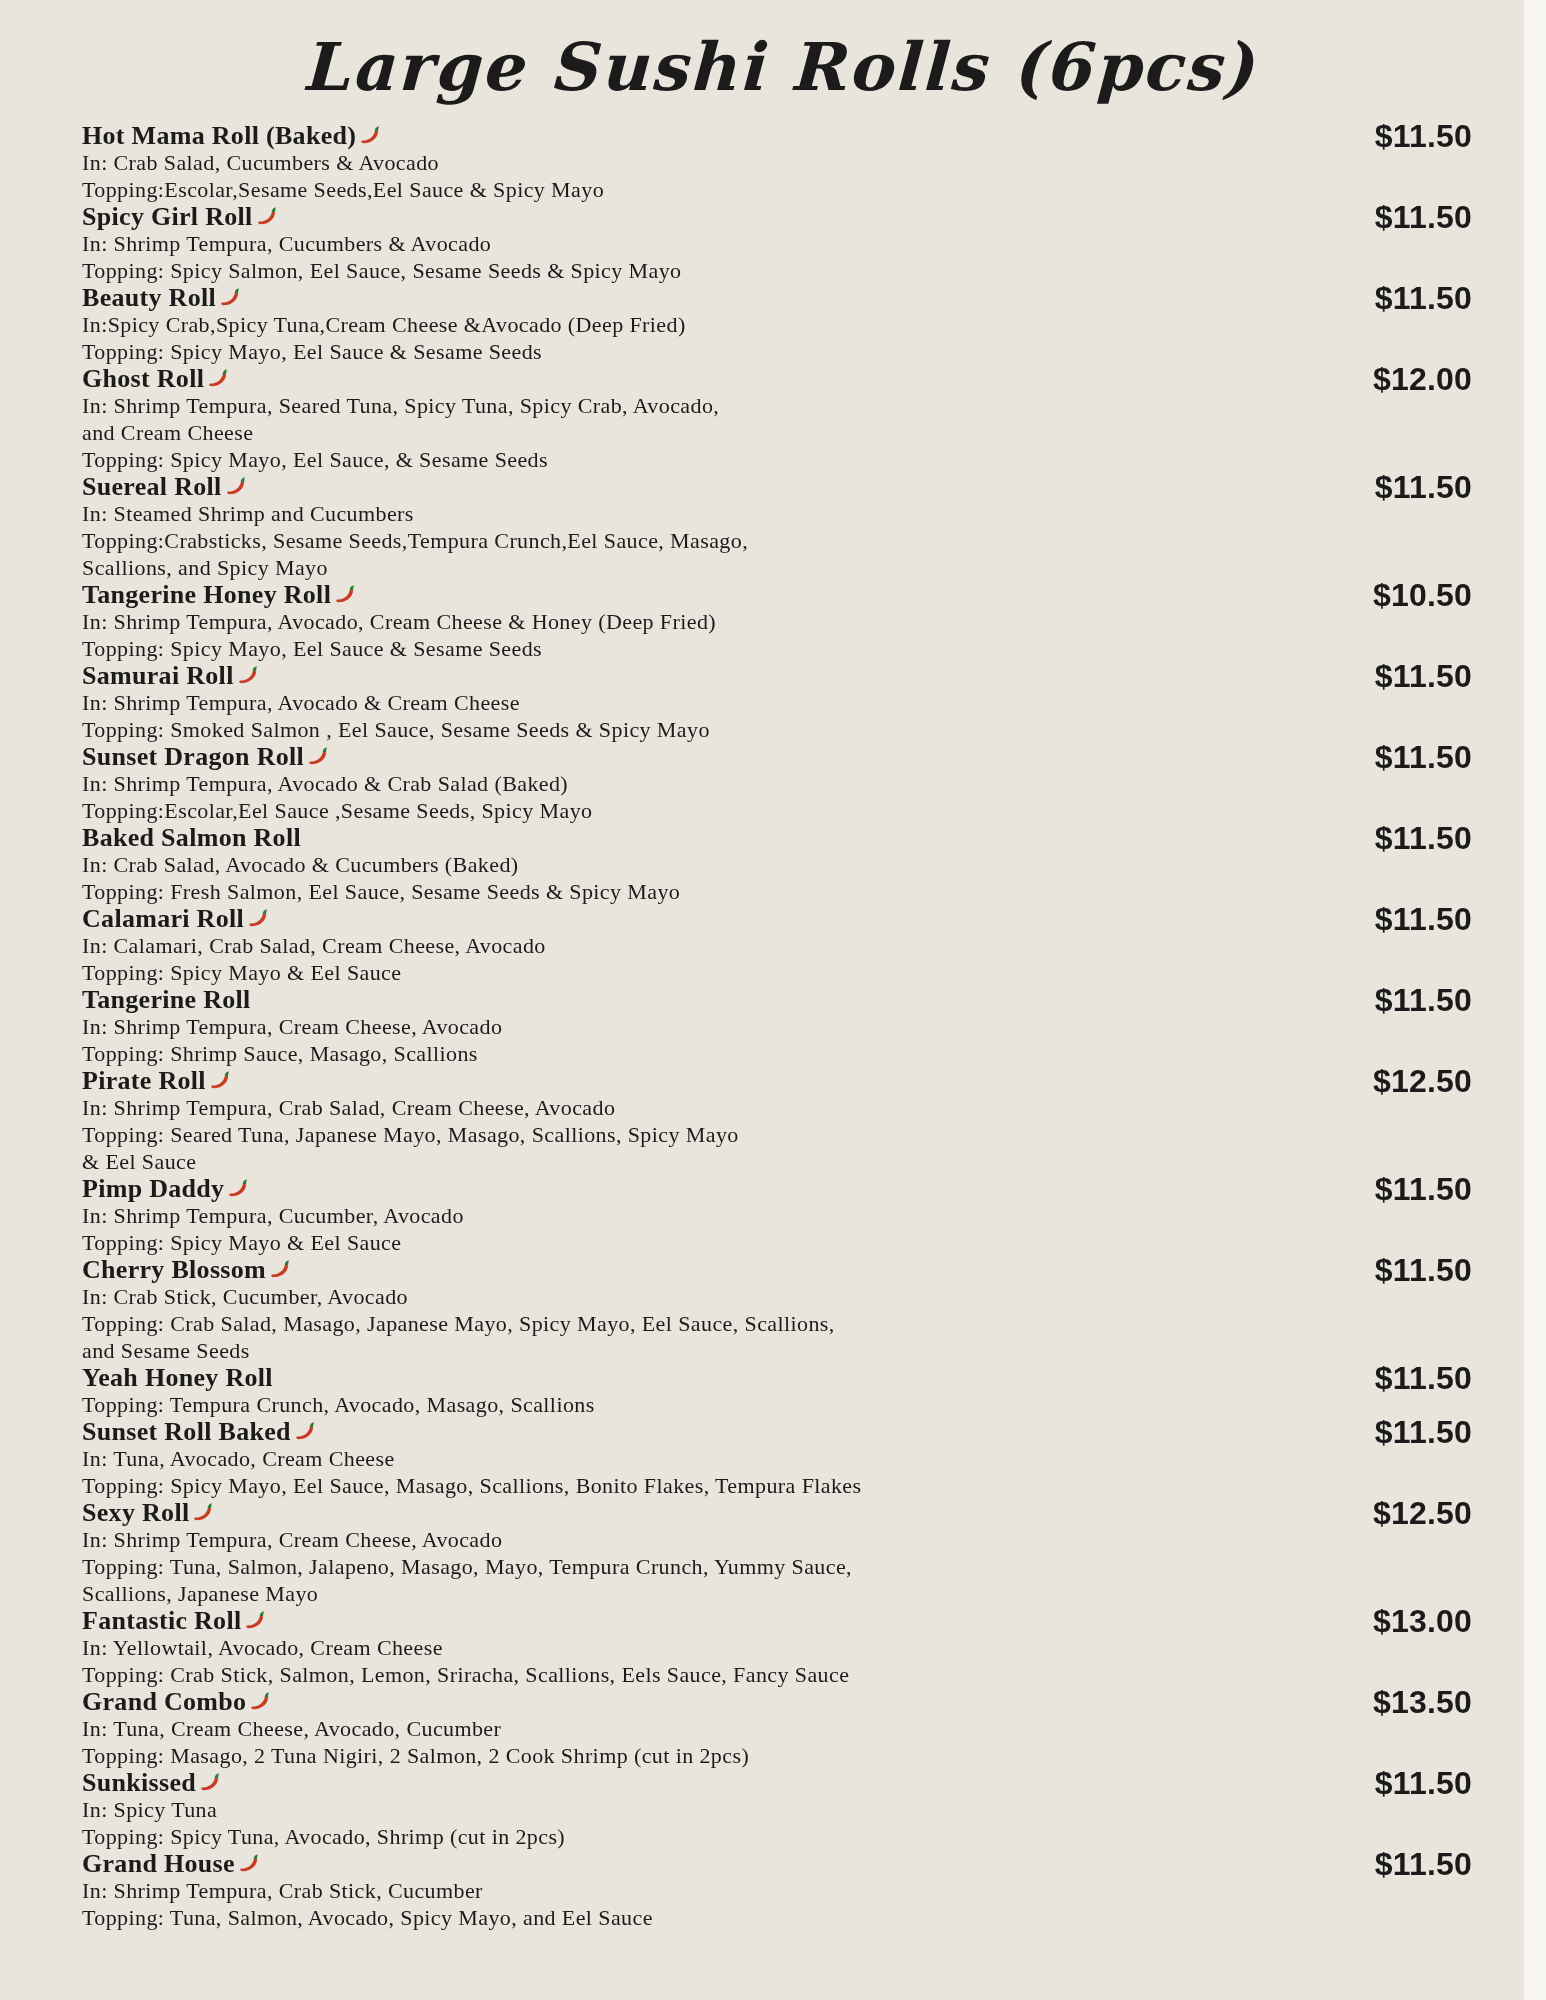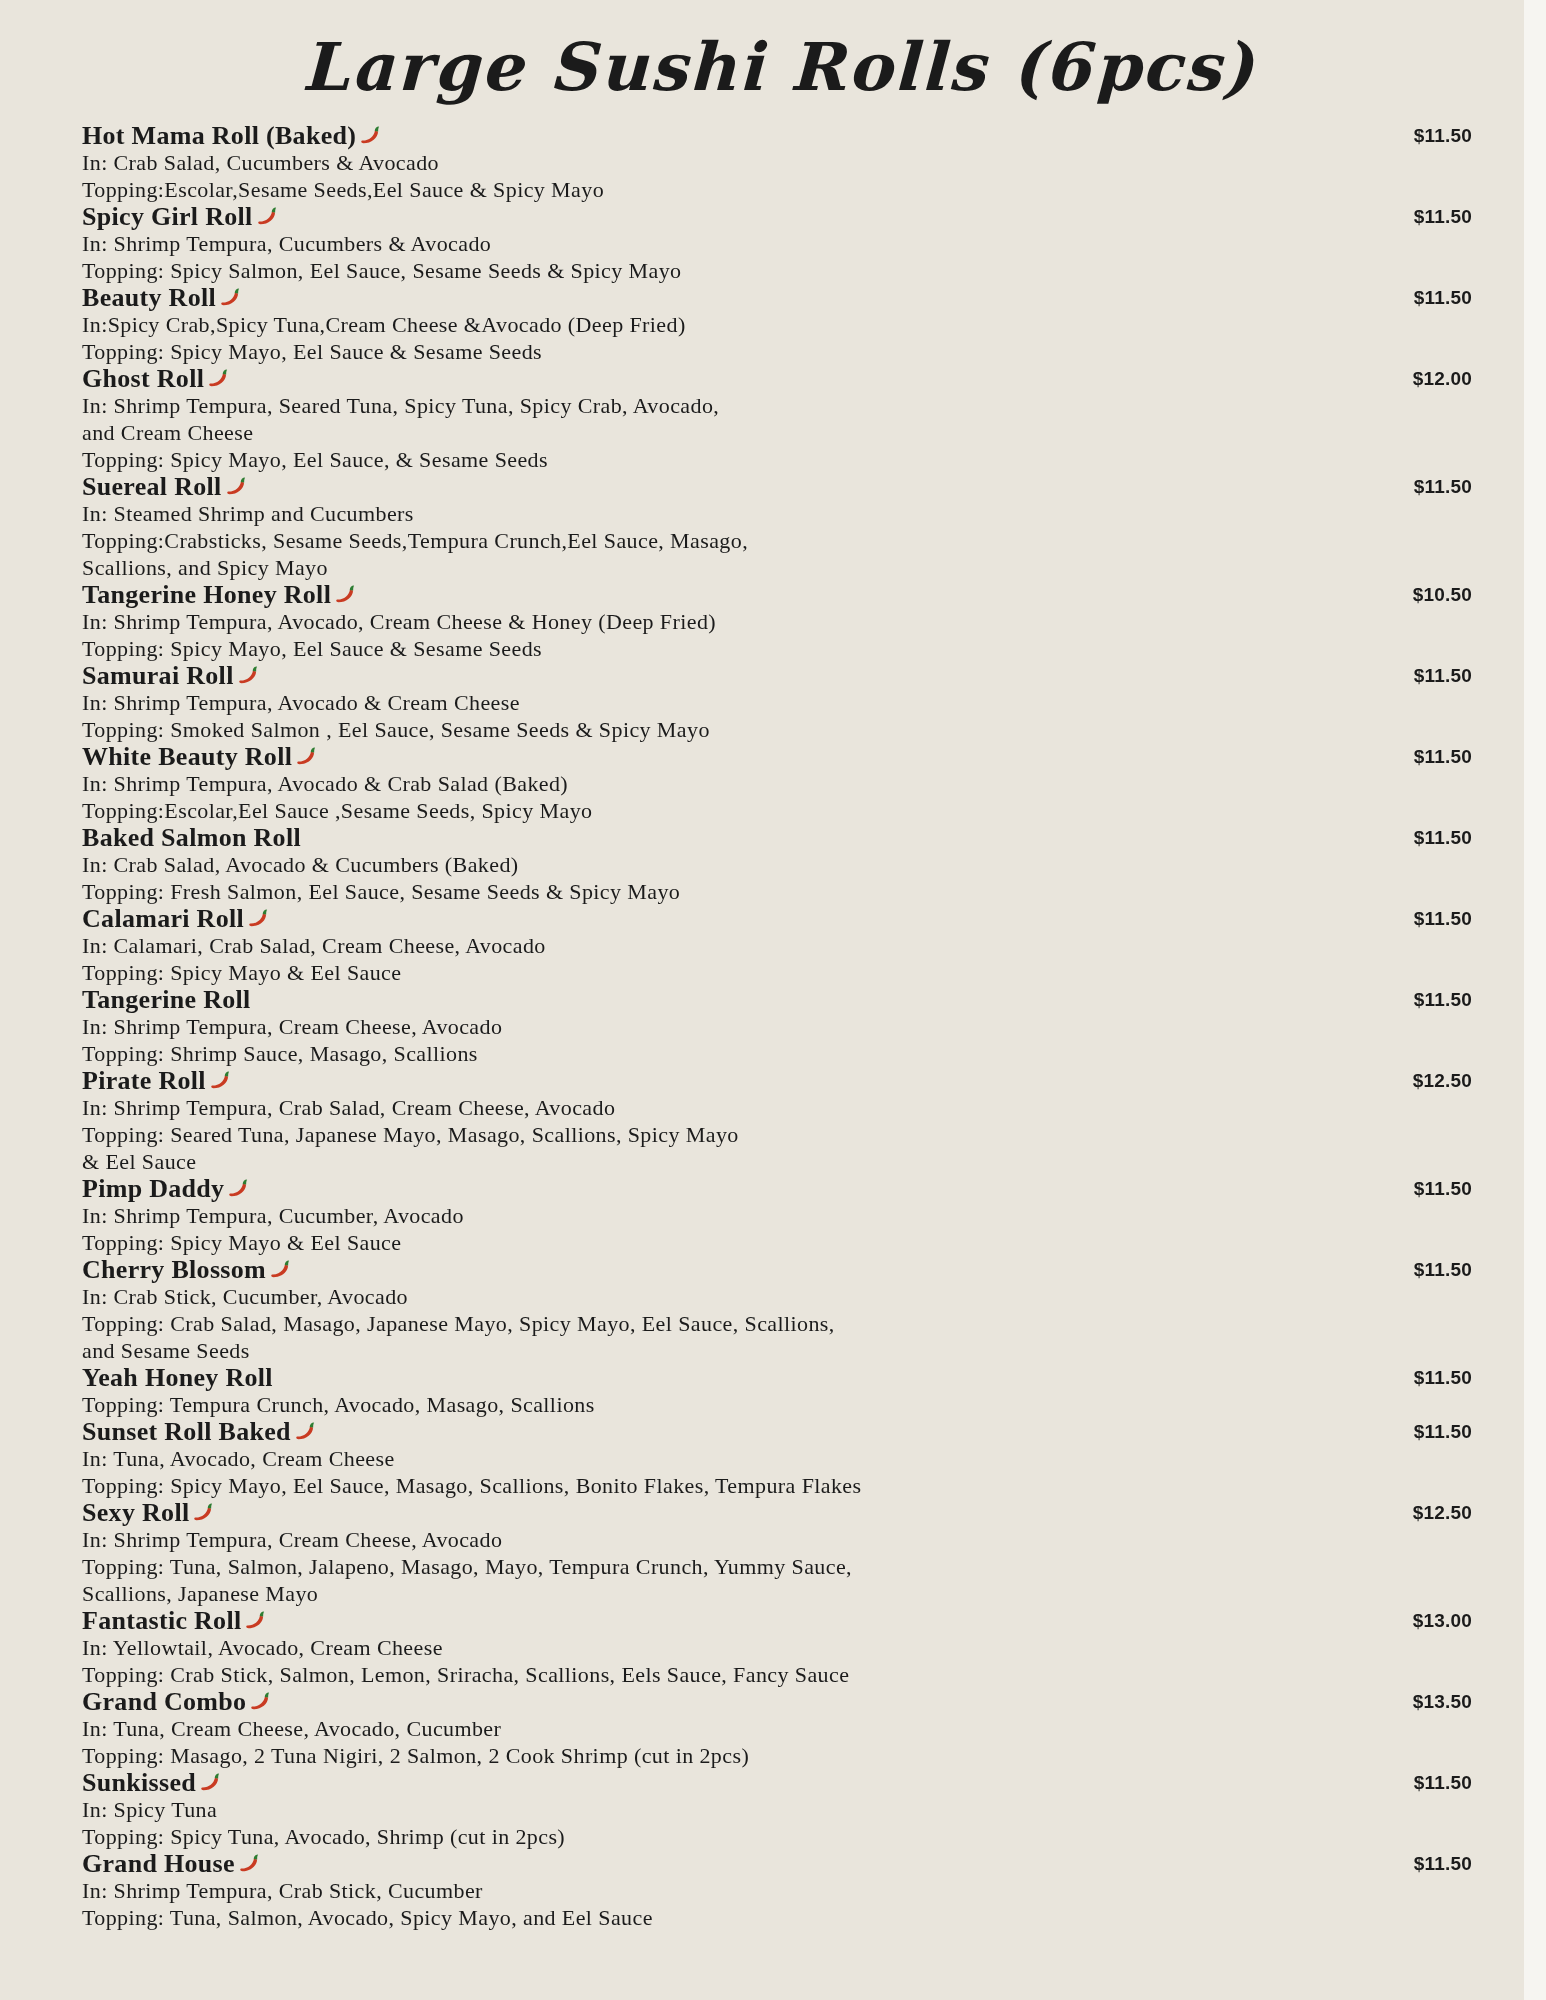--- a/index.html
+++ b/index.html
@@ -52,21 +52,21 @@
     line-height: 27px;
     letter-spacing: 0.4px;
     white-space: pre-line;
   }
   .item-price {
     flex: 1;
     text-align: right;
     padding-right: 74px;
     font-family: "Liberation Sans", sans-serif;
     font-weight: 700;
-    font-size: 19px;
+    font-size: 32px;
     line-height: 28px;
     letter-spacing: 0.2px;
   }
   .chili {
     display: inline-block;
     width: 24px; height: 24px;
     margin-left: 3px;
     vertical-align: -3px;
   }
   .chili svg { display: block; }
@@ -159,21 +159,21 @@
                 <path fill="#2e7d32" d="M21 10.5 C21 7 23.3 4.6 26.8 4.6 C25.6 6.8 25.5 8.8 25.6 11.4 Z"></path>
               </svg></span></div>
       <div class="item-in">In: Shrimp Tempura, Avocado &amp; Cream Cheese</div>
       <div class="item-topping">Topping: Smoked Salmon , Eel Sauce, Sesame Seeds &amp; Spicy Mayo</div>
     </div>
     <div class="item-price">$11.50</div>
   </div>
 
   <div class="item">
     <div class="item-text">
-      <div class="name-line"><span class="item-name">White Beauty Roll</span><span class="chili"><svg viewBox="0 0 32 32" width="24" height="24" aria-hidden="true">
+      <div class="name-line"><span class="item-name">Sunset Dragon Roll</span><span class="chili"><svg viewBox="0 0 32 32" width="24" height="24" aria-hidden="true">
                 <path fill="#c93b22" d="M6 27 C4.3 27 3 26 3 24.8 C3 23.9 3.9 23.4 5 23.4 C13.5 23.4 20.2 17.2 21.2 10.2 L25.4 11.2 C25.4 19.6 16.4 27 6 27 Z"></path>
                 <path fill="#2e7d32" d="M21 10.5 C21 7 23.3 4.6 26.8 4.6 C25.6 6.8 25.5 8.8 25.6 11.4 Z"></path>
               </svg></span></div>
       <div class="item-in">In: Shrimp Tempura, Avocado &amp; Crab Salad (Baked)</div>
       <div class="item-topping">Topping:Escolar,Eel Sauce ,Sesame Seeds, Spicy Mayo</div>
     </div>
     <div class="item-price">$11.50</div>
   </div>
 
   <div class="item">

